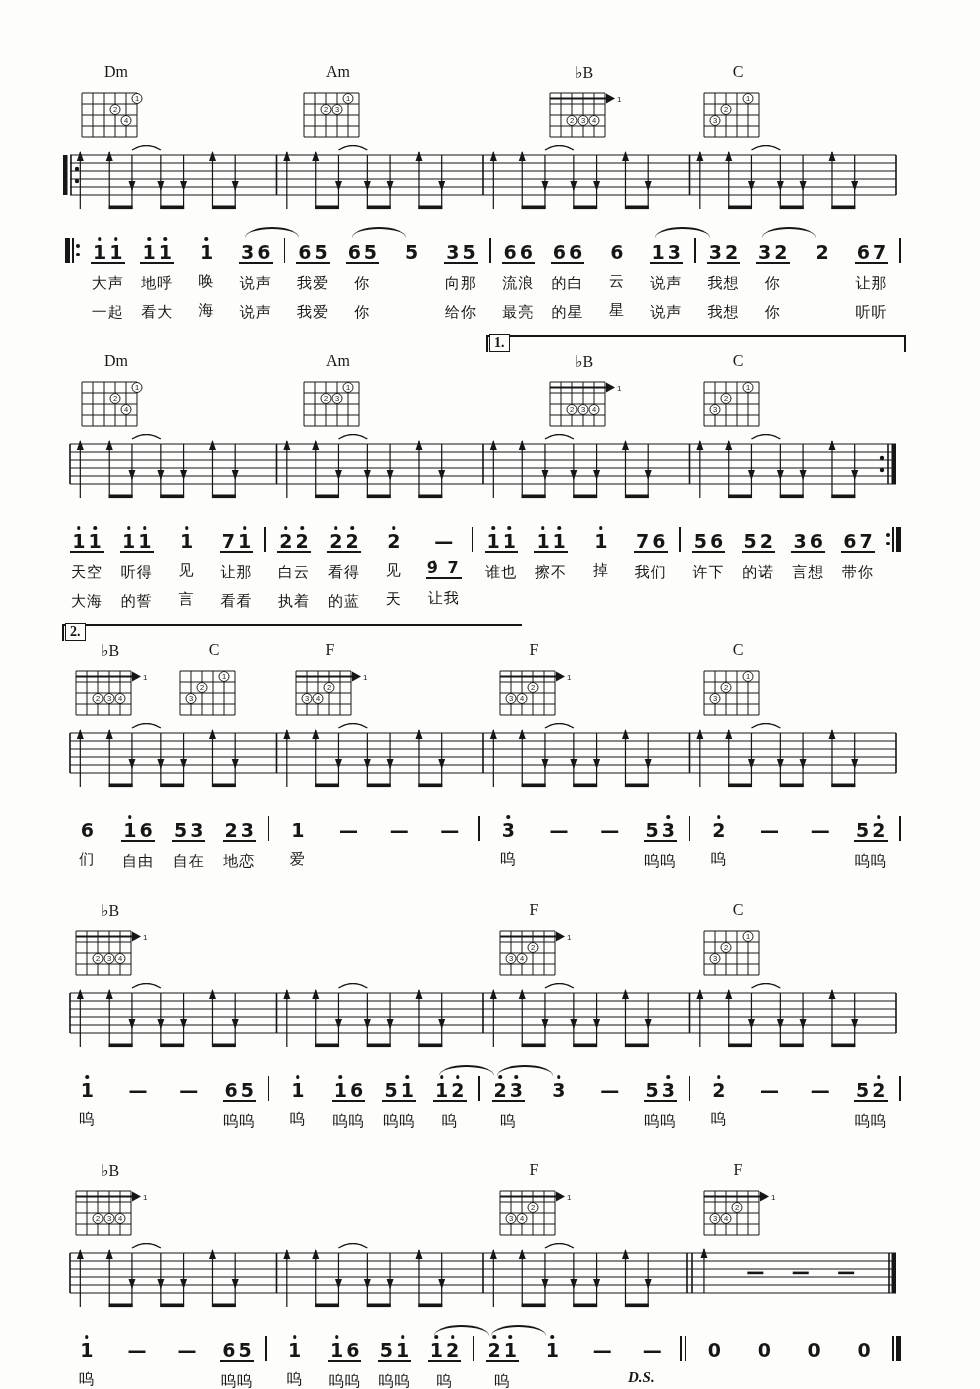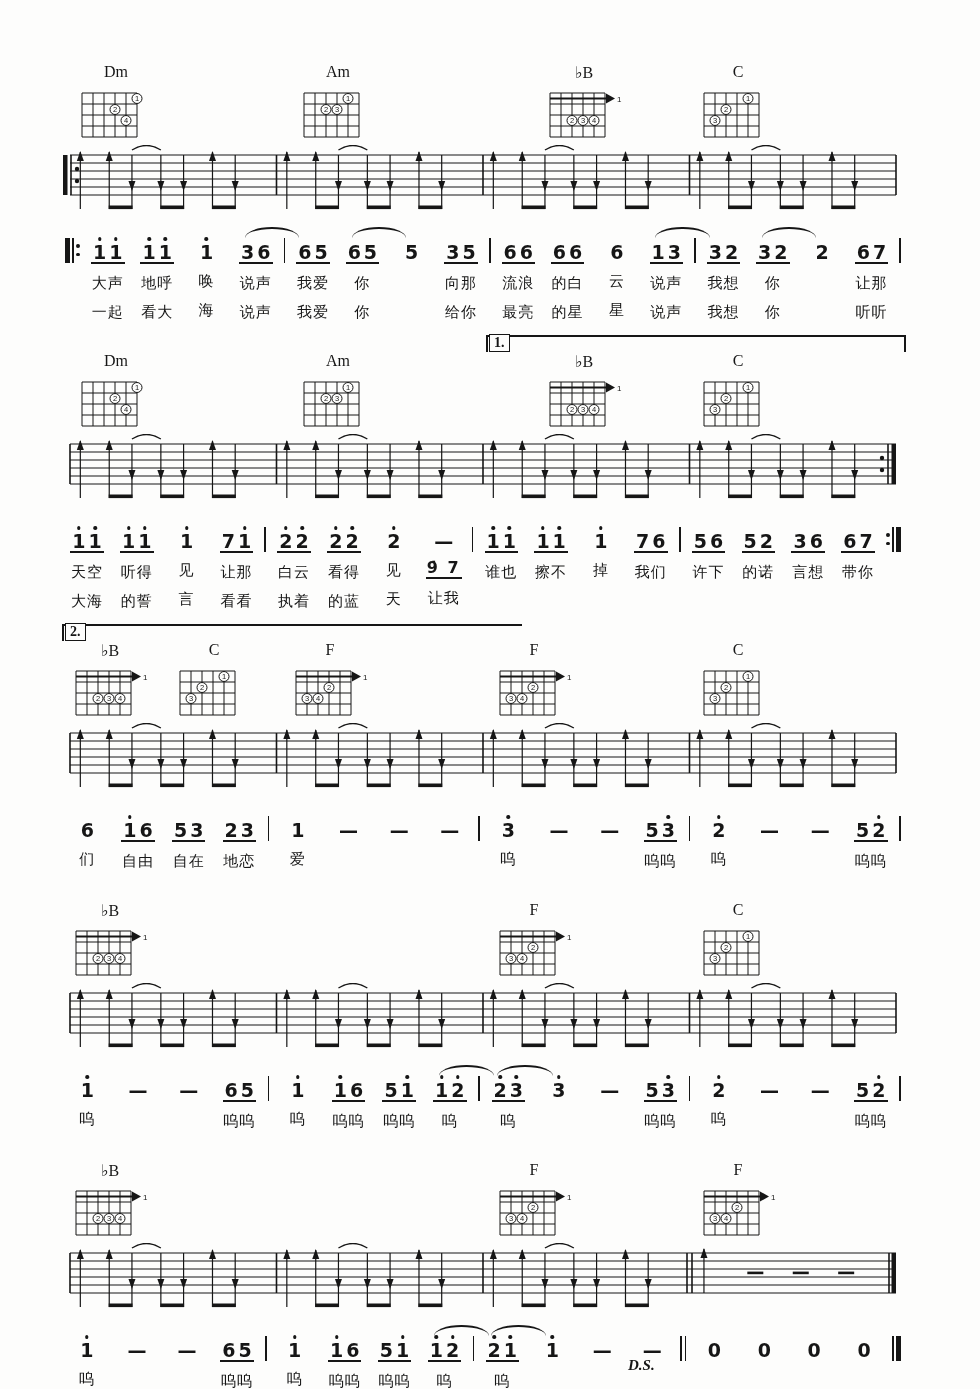--- a/index.html
+++ b/index.html
@@ -1755,17 +1755,17 @@
           <div class="grp">
             <div class="notes">
               <span class="note"><span>0</span></span>
             </div>
             <div class="lyr"></div>
           </div>
           <span class="bar">
             <i class="th"></i>
             <i class="tk"></i>
           </span>
-          <div class="ds" style="left: 566px; top: 34px;">D.S.</div>
+          <div class="ds" style="left: 566px; top: 46px;">D.S.</div>
         </div>
       </div>
     </div>
 </div>
 
 </body></html>

